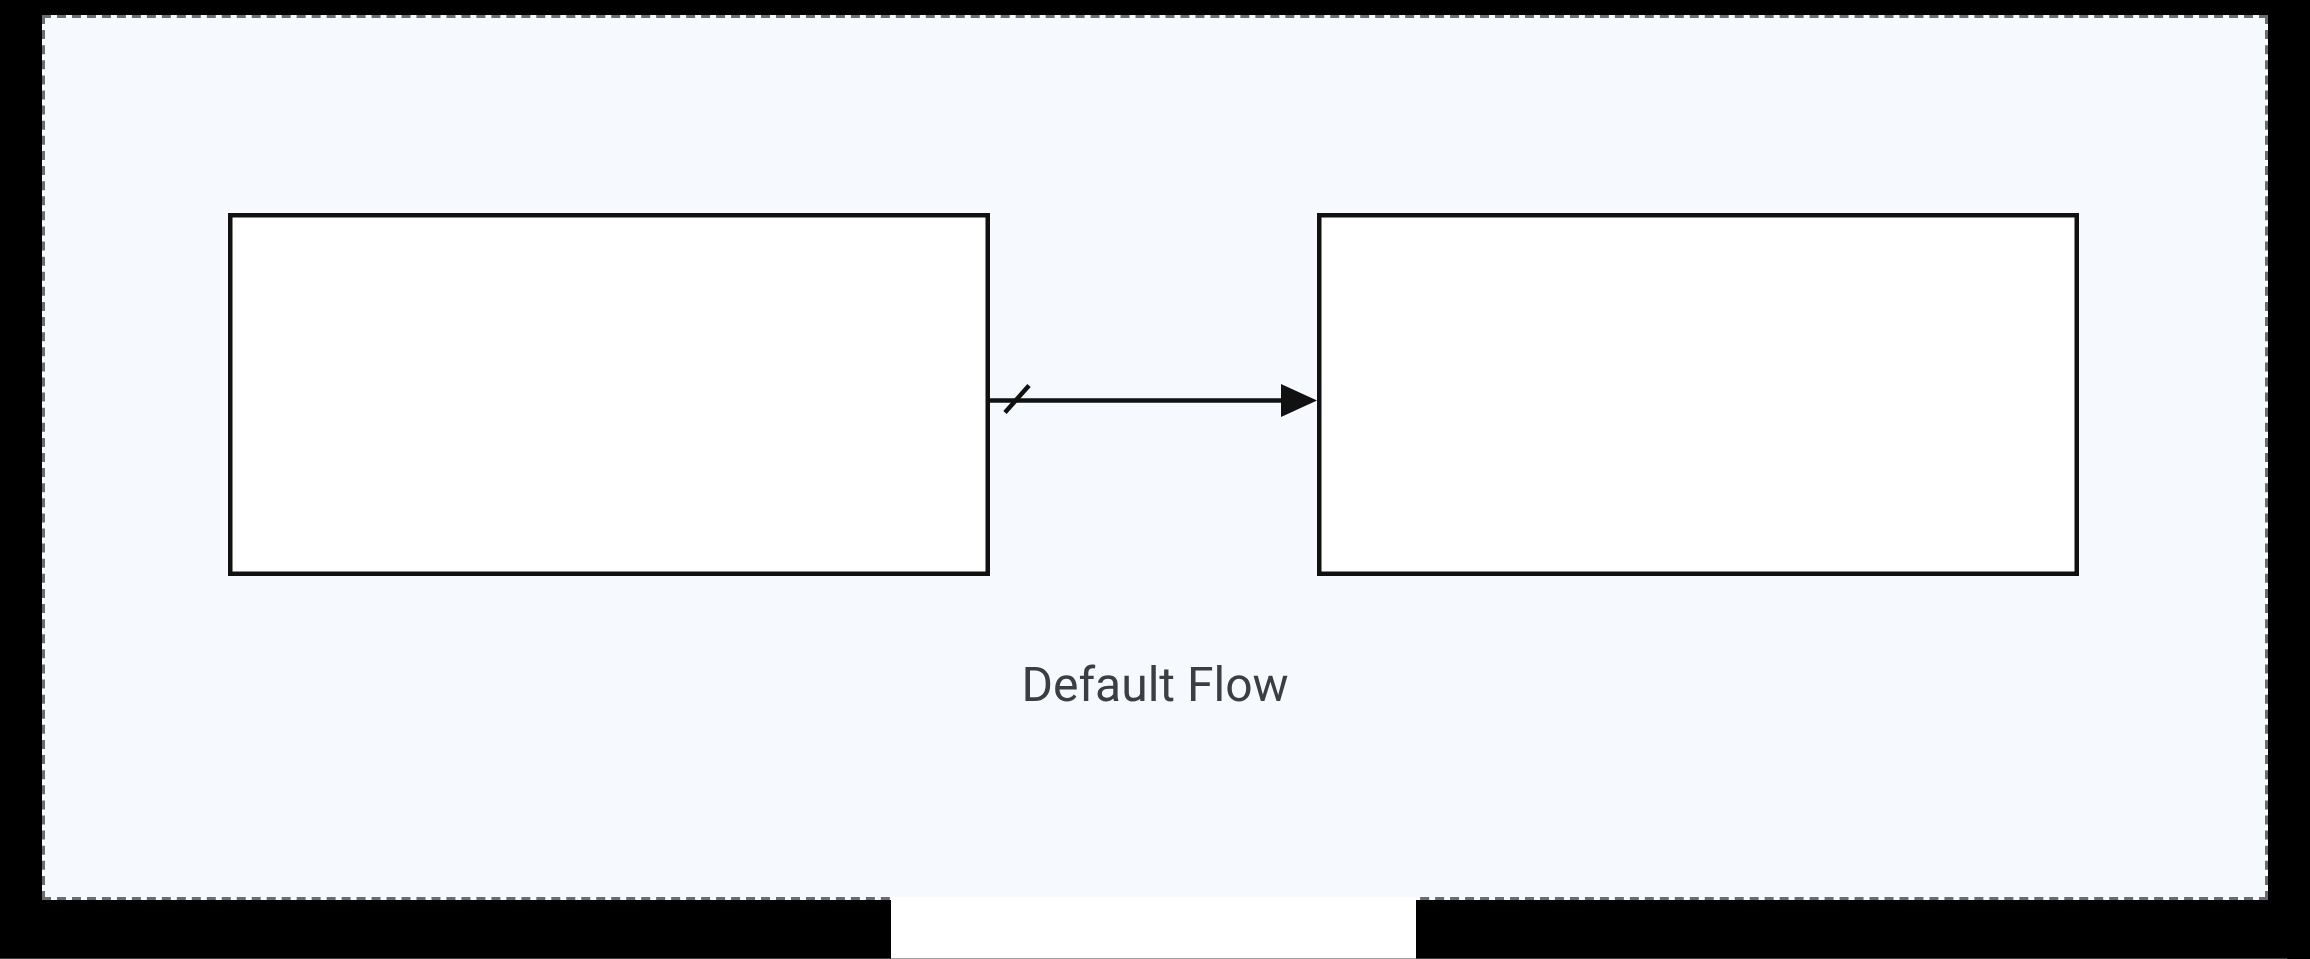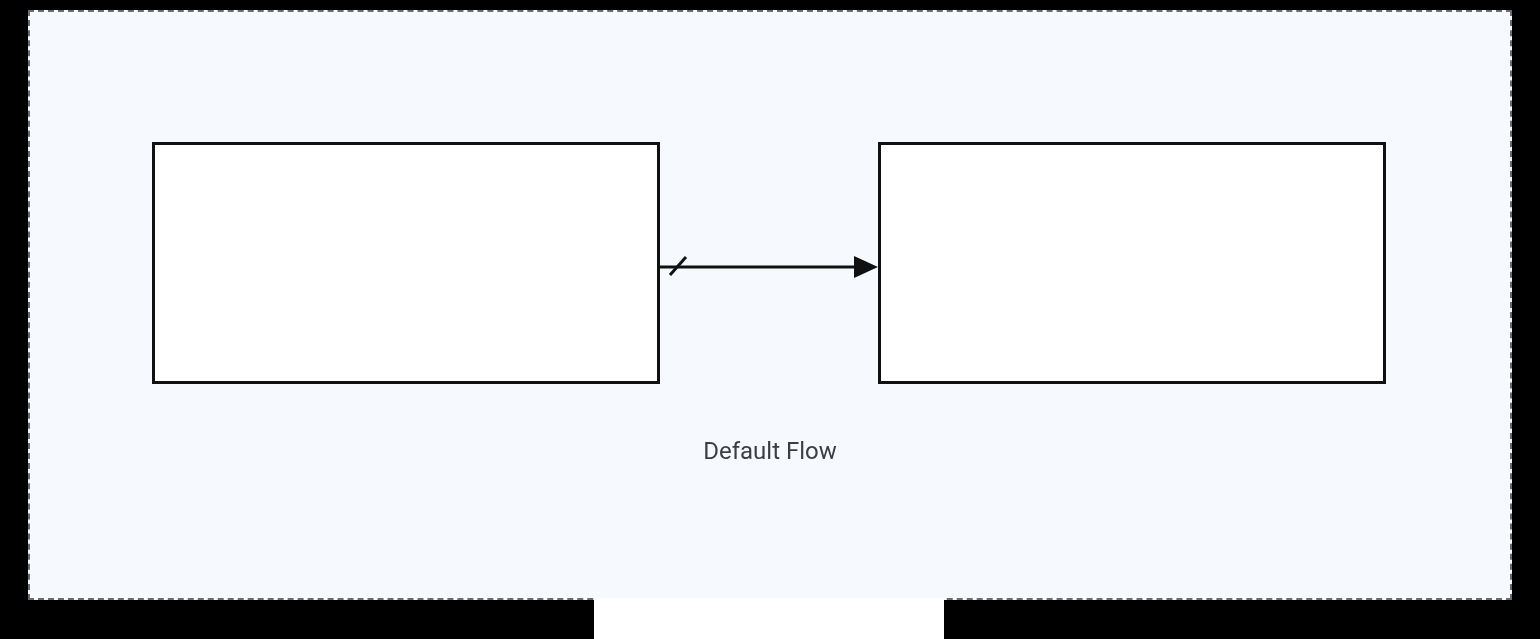--- a/index.html
+++ b/index.html
@@ -46,21 +46,21 @@
     width: 218px;
     height: 50px;
     pointer-events: none;
   }
   .caption {
     position: absolute;
     left: 0;
     right: 0;
     top: 425px;
     text-align: center;
-    font-size: 24px;
+    font-size: 32px;
     color: #3c3f42;
     font-weight: 400;
   }
   .footer-tab {
     position: absolute;
     left: 594px;
     top: 598px;
     width: 350px;
     height: 41px;
     background: #ffffff;

